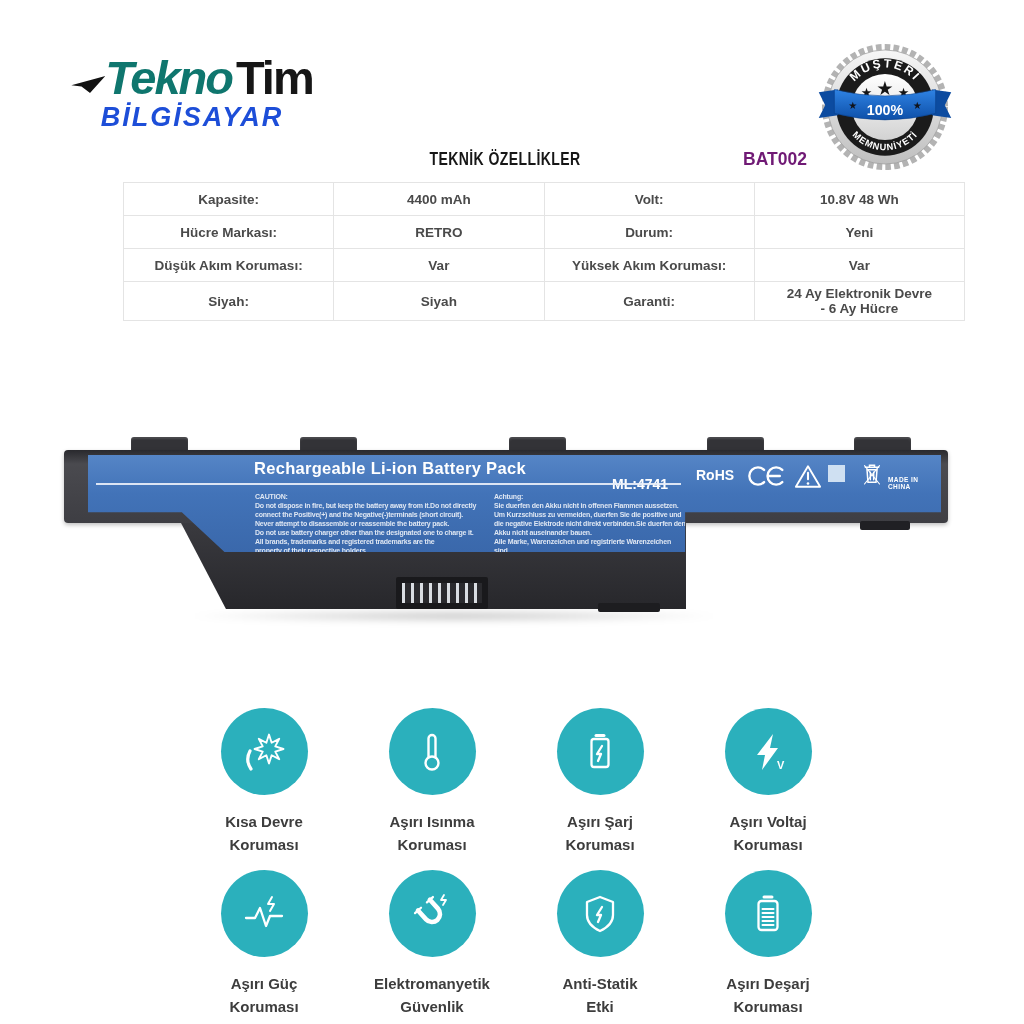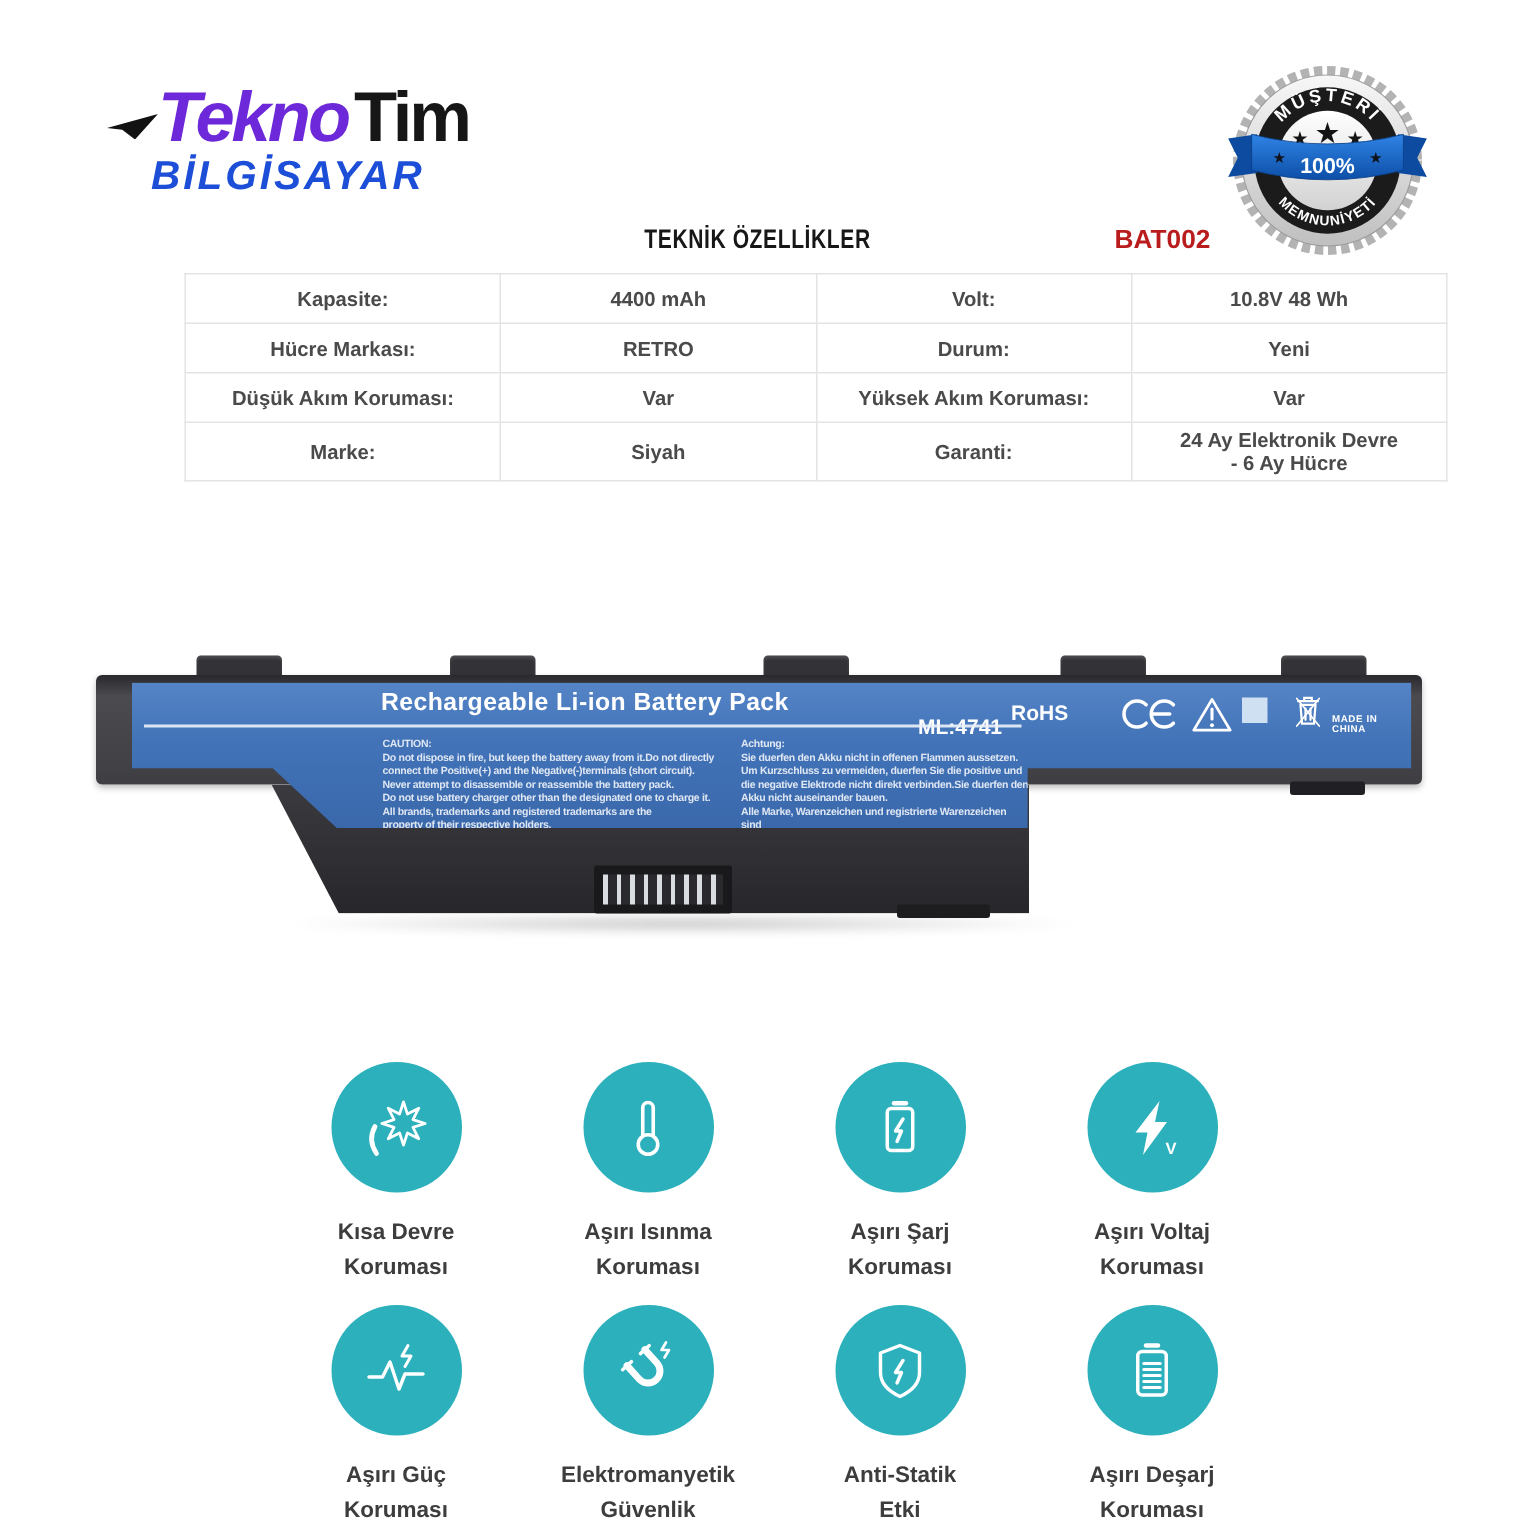--- a/index.html
+++ b/index.html
@@ -12,21 +12,21 @@
   .logo-arrow{width:34px;height:17px;background:#121212;align-self:center;margin-top:14px;
               clip-path:polygon(0 55%,100% 0,55% 100%,30% 62%);}
   .logo-tekno{font-size:47px;font-weight:800;font-style:italic;letter-spacing:-2px;}
   .logo-tim{font-size:47px;font-weight:800;letter-spacing:-2px;color:#161616;margin-left:4px;}
   .logo-sub{text-align:center;font-size:27px;font-weight:800;font-style:italic;letter-spacing:2px;margin-top:-3px;}
 
   
   .section-title{position:absolute;left:505px;top:149px;transform:translateX(-50%) scaleX(.78);
                  font-size:18px;font-weight:700;color:#171717;white-space:nowrap;letter-spacing:.5px;}
   .product-code{position:absolute;left:775px;top:149px;transform:translateX(-50%);
-                font-size:17.5px;font-weight:700;color:#b91c1c;}
+                font-size:17.5px;font-weight:700;color:#701a75;}
 
   
   table.spec{position:absolute;left:123px;top:182px;width:842px;border-collapse:collapse;
              font-size:13.5px;color:#4a4a4a;}
   table.spec td{border:1px solid #e4e4e4;background:#fff;text-align:center;vertical-align:middle;
                 padding:4px 6px;height:24px;}
   table.spec td.lbl{font-weight:700;width:25%;}
   table.spec td.val{font-weight:600;width:25%;white-space:pre-line;}
 
   
@@ -50,21 +50,21 @@
   .bat-label{position:absolute;left:24px;top:26px;width:853px;height:97px;
              background:linear-gradient(180deg,#5585c6 0,#4273b8 40%,#3a68ab 100%);
              clip-path:polygon(0 0,100% 0,100% 59%,70% 59%,70% 100%,16% 100%,11% 59%,0 59%);}
   .bl-title{position:absolute;left:166px;top:4px;font-size:16.5px;font-weight:700;color:#fff;letter-spacing:.3px;}
   .bl-model{position:absolute;left:524px;top:21px;font-size:14px;font-weight:700;color:#fff;}
   .bl-rule{position:absolute;left:8px;top:28px;width:585px;height:2px;background:#e9eff8;opacity:.92;}
   .bl-caution{position:absolute;left:167px;top:37px;width:238px;font-size:7px;line-height:9px;
               font-weight:700;color:#dfe7f3;white-space:pre-line;letter-spacing:-.2px;}
   .bl-achtung{position:absolute;left:406px;top:37px;width:192px;font-size:7px;line-height:9px;
               font-weight:700;color:#dfe7f3;white-space:pre-line;letter-spacing:-.2px;}
-  .bl-rohs{position:absolute;left:586px;top:12px;font-size:14px;font-weight:700;color:#fff;}
+  .bl-rohs{position:absolute;left:608px;top:12px;font-size:14px;font-weight:700;color:#fff;}
   .bl-ce{position:absolute;left:660px;top:10px;}
   .bl-warn{position:absolute;left:706px;top:9px;}
   .bl-square{position:absolute;left:740px;top:10px;width:17px;height:17px;background:#cfe0f2;}
   .bl-bin{position:absolute;left:774px;top:6px;}
   .bl-mic{position:absolute;left:800px;top:21px;font-size:6.5px;font-weight:700;color:#fff;letter-spacing:.4px;}
 
   
   .features{position:absolute;left:180px;top:704px;display:grid;
             grid-template-columns:repeat(4,168px);grid-auto-rows:162px;}
   .feature{display:flex;flex-direction:column;align-items:center;padding-top:4px;}
@@ -75,21 +75,21 @@
   .badge-svg{position:absolute;left:816px;top:38px;}
 </style>
 </head>
 <body>
 
 <div class="page">
 
   <div class="logo">
     <div class="logo-row">
       <span class="logo-arrow"></span>
-      <span class="logo-tekno" style="color:#6d28d9">Tekno</span>
+      <span class="logo-tekno" style="color:#0f766e">Tekno</span>
       <span class="logo-tim">Tim</span>
     </div>
     <div class="logo-sub" style="color:#1d4ed8">BİLGİSAYAR</div>
   </div>
 
   <svg class="badge-svg" width="138" height="138" viewBox="0 0 150 150">
     <defs>
       <linearGradient id="silverG" x1="0" y1="0" x2="0" y2="1">
         <stop offset="0" stop-color="#f7f7f7"></stop>
           <stop offset="1" stop-color="#bfbfbf"></stop>
@@ -145,21 +145,21 @@
         <td class="lbl">Durum:</td>
         <td class="val">Yeni</td>
       </tr>
       <tr>
         <td class="lbl">Düşük Akım Koruması:</td>
         <td class="val">Var</td>
         <td class="lbl">Yüksek Akım Koruması:</td>
         <td class="val">Var</td>
       </tr>
       <tr>
-        <td class="lbl">Marke:</td>
+        <td class="lbl">Siyah:</td>
         <td class="val">Siyah</td>
         <td class="lbl">Garanti:</td>
         <td class="val">24 Ay Elektronik Devre
 - 6 Ay Hücre</td>
       </tr>
     </tbody>
   </table>
 
   <div class="battery">
     <div class="bat-shadow"></div>

